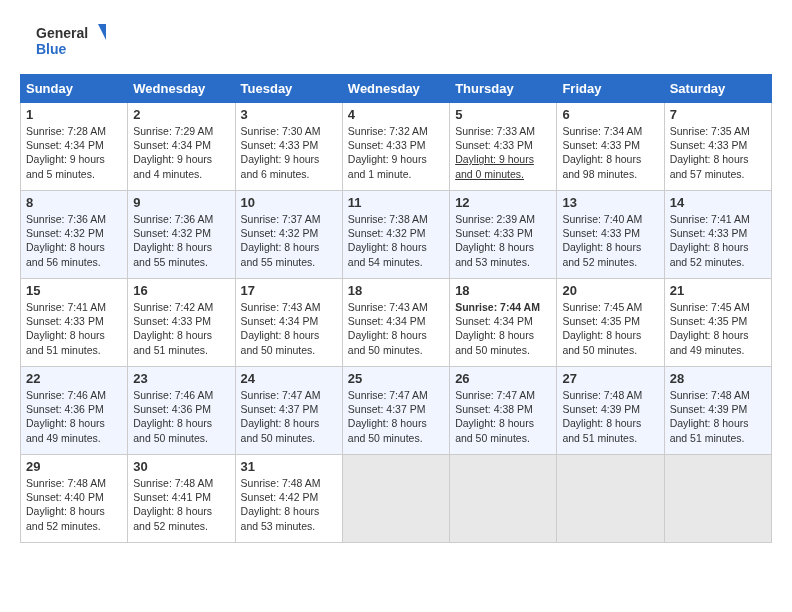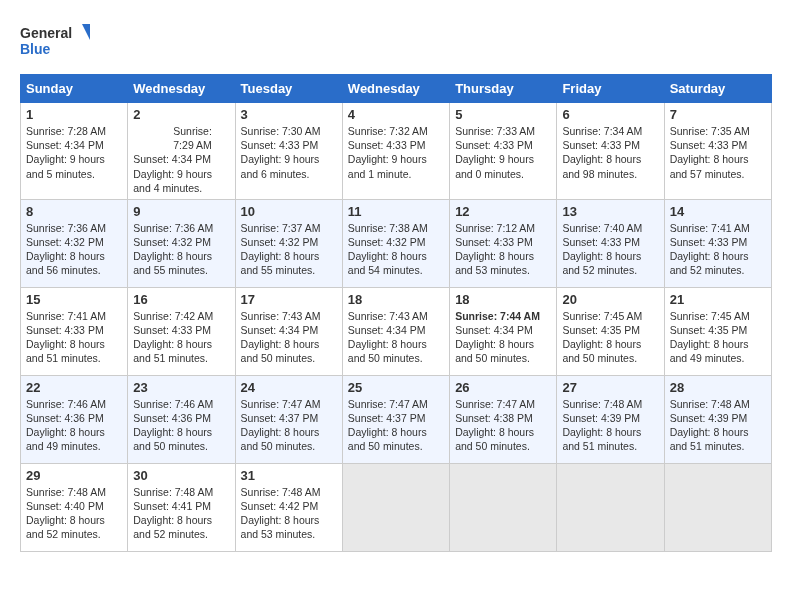--- a/index.html
+++ b/index.html
@@ -13,20 +13,21 @@
     .header-section {
       display: flex;
       align-items: flex-start;
       justify-content: space-between;
       margin-bottom: 10px;
     }
     .logo {
       display: flex;
       align-items: flex-start;
       gap: 4px;
+      margin-left: 16px;
     }
     .title-block {
       text-align: right;
     }
     .month-title {
       font-size: 36px;
       font-weight: bold;
       color: #333;
     }
     .location-title {
@@ -103,41 +104,41 @@
   <tbody id="calendar-body">
   <tr>
         <td>
           <span class="day-number">1</span>
           <span style="display: block; line-height: 1.35;">Sunrise: 7:28 AM</span>
           <span style="display: block; line-height: 1.35;">Sunset: 4:34 PM</span>
           <span style="display: block; line-height: 1.35;">Daylight: 9 hours and 5 minutes.</span>
         </td>
         <td>
           <span class="day-number">2</span>
-          <span style="display: block; line-height: 1.35; margin-left: 40px;">Sunrise: 7:29 AM</span>
+          <span style="display: block; line-height: 1.35;">Sunrise: 7:29 AM</span>
           <span style="display: block; line-height: 1.35;">Sunset: 4:34 PM</span>
           <span style="display: block; line-height: 1.35;">Daylight: 9 hours and 4 minutes.</span>
         </td>
         <td>
           <span class="day-number">3</span>
           <span style="display: block; line-height: 1.35;">Sunrise: 7:30 AM</span>
           <span style="display: block; line-height: 1.35;">Sunset: 4:33 PM</span>
           <span style="display: block; line-height: 1.35;">Daylight: 9 hours and 6 minutes.</span>
         </td>
         <td>
           <span class="day-number">4</span>
           <span style="display: block; line-height: 1.35;">Sunrise: 7:32 AM</span>
           <span style="display: block; line-height: 1.35;">Sunset: 4:33 PM</span>
           <span style="display: block; line-height: 1.35;">Daylight: 9 hours and 1 minute.</span>
         </td>
         <td>
           <span class="day-number">5</span>
           <span style="display: block; line-height: 1.35;">Sunrise: 7:33 AM</span>
           <span style="display: block; line-height: 1.35;">Sunset: 4:33 PM</span>
-          <span style="display: block; line-height: 1.35;">Daylight: 9 hours and 0 minutes.</span>
+          <span style="display: block; line-height: 1.35; text-decoration: underline;">Daylight: 9 hours and 0 minutes.</span>
         </td>
         <td>
           <span class="day-number">6</span>
           <span style="display: block; line-height: 1.35;">Sunrise: 7:34 AM</span>
           <span style="display: block; line-height: 1.35;">Sunset: 4:33 PM</span>
           <span style="display: block; line-height: 1.35;">Daylight: 8 hours and 98 minutes.</span>
         </td>
         <td>
           <span class="day-number">7</span>
           <span style="display: block; line-height: 1.35;">Sunrise: 7:35 AM</span>
@@ -165,21 +166,21 @@
           <span style="display: block; line-height: 1.35;">Daylight: 8 hours and 55 minutes.</span>
         </td>
         <td>
           <span class="day-number">11</span>
           <span style="display: block; line-height: 1.35;">Sunrise: 7:38 AM</span>
           <span style="display: block; line-height: 1.35;">Sunset: 4:32 PM</span>
           <span style="display: block; line-height: 1.35;">Daylight: 8 hours and 54 minutes.</span>
         </td>
         <td>
           <span class="day-number">12</span>
-          <span style="display: block; line-height: 1.35;">Sunrise: 7:12 AM</span>
+          <span style="display: block; line-height: 1.35;">Sunrise: 2:39 AM</span>
           <span style="display: block; line-height: 1.35;">Sunset: 4:33 PM</span>
           <span style="display: block; line-height: 1.35;">Daylight: 8 hours and 53 minutes.</span>
         </td>
         <td>
           <span class="day-number">13</span>
           <span style="display: block; line-height: 1.35;">Sunrise: 7:40 AM</span>
           <span style="display: block; line-height: 1.35;">Sunset: 4:33 PM</span>
           <span style="display: block; line-height: 1.35;">Daylight: 8 hours and 52 minutes.</span>
         </td>
         <td>

